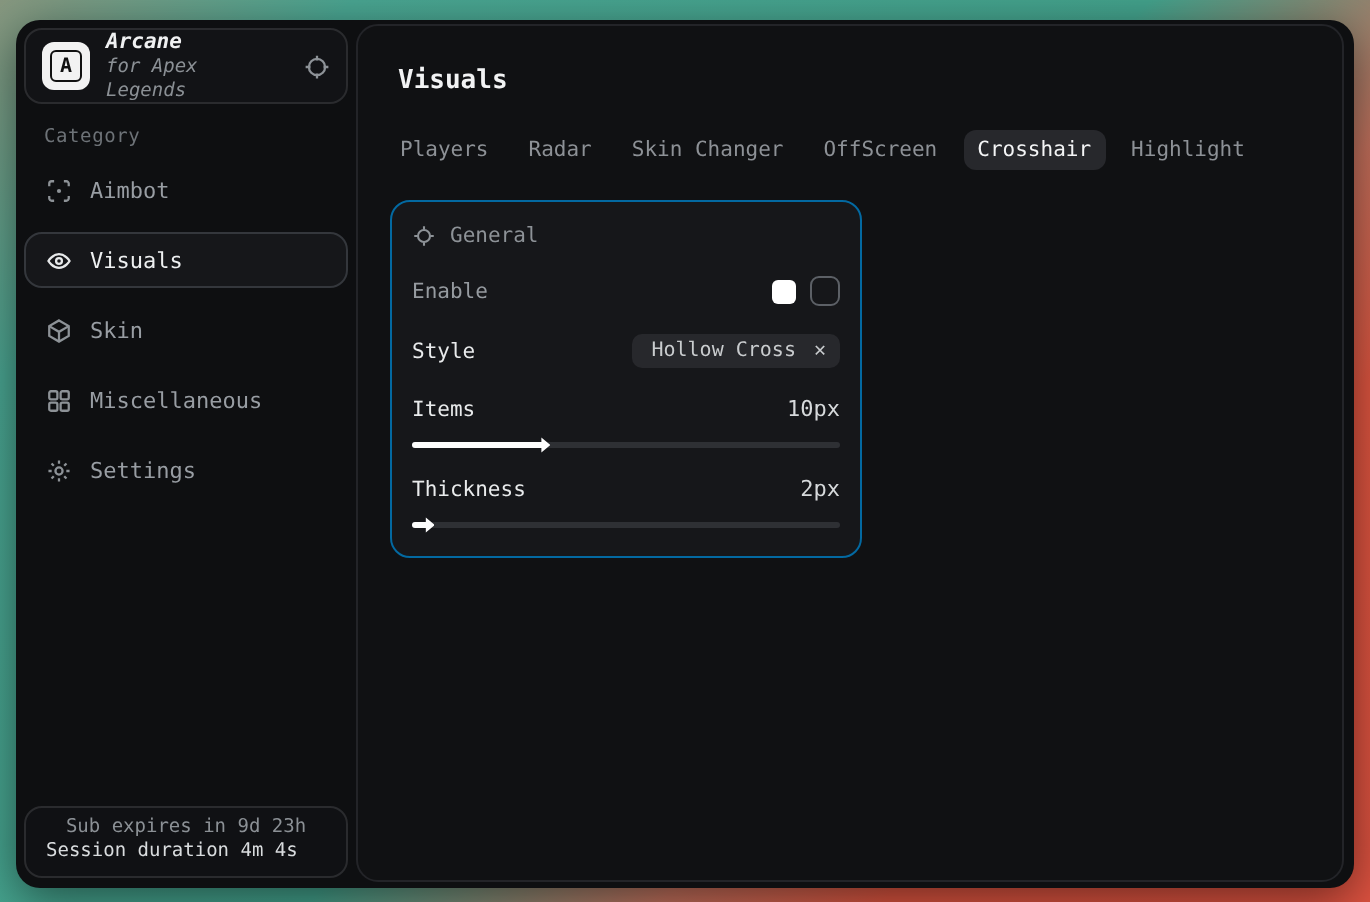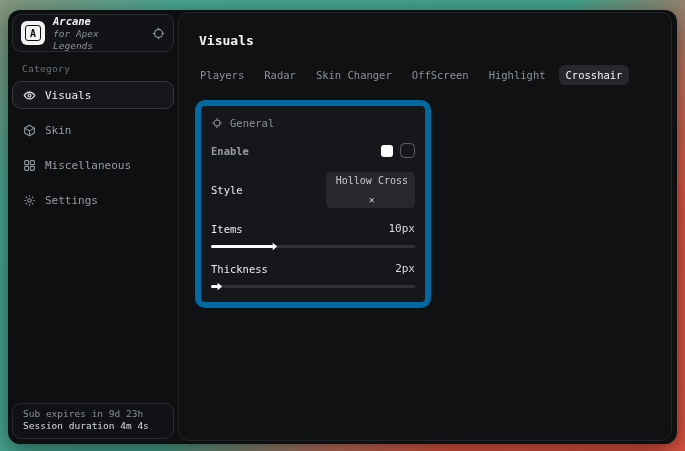--- a/index.html
+++ b/index.html
@@ -39,48 +39,48 @@
   .nav-item {
     height:28px; display:flex; align-items:center; gap:9px; padding:0 10px;
     color:#989da3; font-size:11px; border:1px solid transparent; border-radius:9px; cursor:pointer;
   }
   .nav-item.active { border-color:#34373c; background:#16171a; color:#eef0f1; }
   .nav-item.active .icon { color:#e7e9ea; }
   .sub-box {
     position:absolute; left:4px; right:4px; bottom:5px; height:36px;
     border:1px solid #2a2b2e; border-radius:9px; padding:4px 10px 0; background:#101114;
   }
-  .sub-line1 { font-size:9.5px; color:#8b9095; }
+  .sub-line1 { font-size:9.5px; color:#8b9095;text-align:center; }
   .sub-line2 { font-size:9.5px; color:#d9dcde; margin-top:1px; }
   
   .main {
     position:absolute; left:170px; top:2px; right:5px; bottom:3px;
     border:1px solid #232428; border-radius:11px; background:#101113; padding:12px;
   }
   .page-title { font-size:13px; font-weight:bold; color:#f2f3f4; margin:8px 0 0 8px; }
   .tabs { display:flex; align-items:center; gap:6px; margin:17px 0 0 2px;text-align:right; }
   .tab {
     padding:4px 7px; font-size:10.5px; color:#8d9196; border-radius:6px; cursor:pointer; white-space:nowrap;
   }
   .tab.active { background:#27282c; color:#f4f5f6; }
   .panel {
     margin:15px 0 0 4px; width:236px; background:#16171a;
-    border:6px solid #0369a1; border-radius:10px; padding:11px 10px 14px;
+    border:1px solid #0369a1; border-radius:10px; padding:11px 10px 14px;
   }
   .panel-header { display:flex; align-items:center; gap:7px; color:#8d9297; font-size:10.5px; }
   .row { display:flex; align-items:center; justify-content:space-between; margin-top:14px; }
-  .lbl-muted { font-size:10.5px; color:#969ba0;font-weight:bold; }
+  .lbl-muted { font-size:10.5px; color:#969ba0; }
   .lbl-strong { font-size:10.5px; font-weight:normal; color:#e9ebec; }
   .val { font-size:11px; color:#d6d9db; }
   .enable-controls { display:flex; align-items:center; gap:7px; }
   .swatch { width:12px; height:12px; border-radius:3px; cursor:pointer; }
   .checkbox { width:15px; height:15px; border:1.5px solid #5c6066; border-radius:4.5px; background:transparent; cursor:pointer; }
   .chip {
     display:flex; align-items:center; gap:9px; background:#27282c; border-radius:5px;
-    padding:3px 7px 3px 10px; cursor:pointer;flex-direction:column;
+    padding:3px 7px 3px 10px; cursor:pointer;
   }
   .chip-text { font-size:10px; color:#c9ccce; }
   .chip-x { font-size:10px; color:#c9ccce; cursor:pointer; line-height:1; }
   .slider { position:relative; height:3px; background:#2e3034; border-radius:2px; margin-top:10px; cursor:pointer; }
   .slider-fill { position:absolute; left:0; top:0; height:3px; background:#fdfdfd; border-radius:2px; }
   .thumb {
     position:absolute; right:-5px; top:-3px; width:9px; height:9px; background:#fdfdfd;
     clip-path:polygon(0 33%,50% 33%,50% 8%,100% 50%,50% 92%,50% 67%,0 67%);
   }
   svg { display:block; }
@@ -103,20 +103,29 @@
         <svg width="13" height="13" viewBox="0 0 16 16" fill="none" stroke="currentColor" stroke-width="1.4">
           <circle cx="8" cy="8" r="5"></circle>
             <path d="M8 1v3M8 12v3M1 8h3M12 8h3"></path>
         </svg>
       </span>
     </div>
 
     <div class="category">Category</div>
 
     <div class="nav">
+      <div class="nav-item">
+        <span class="icon">
+          <svg width="13" height="13" viewBox="0 0 16 16" fill="none" stroke="currentColor" stroke-width="1.4">
+            <path d="M2 5V3.5A1.5 1.5 0 0 1 3.5 2H5M11 2h1.5A1.5 1.5 0 0 1 14 3.5V5M14 11v1.5a1.5 1.5 0 0 1-1.5 1.5H11M5 14H3.5A1.5 1.5 0 0 1 2 12.5V11"></path>
+            <circle cx="8" cy="8" r="1.3" fill="currentColor" stroke="none"></circle>
+          </svg>
+        </span>
+        <span>Aimbot</span>
+      </div>
       <div class="nav-item active">
         <span class="icon">
           <svg width="13" height="13" viewBox="0 0 16 16" fill="none" stroke="currentColor" stroke-width="1.4">
             <path d="M1.5 8s2.4-4.2 6.5-4.2S14.5 8 14.5 8 12.1 12.2 8 12.2 1.5 8 1.5 8z"></path>
             <circle cx="8" cy="8" r="1.8"></circle>
           </svg>
         </span>
         <span>Visuals</span>
       </div>
       <div class="nav-item">
@@ -157,22 +166,22 @@
   </div>
 
   <div class="main">
     <div class="page-title">Visuals</div>
 
     <div class="tabs">
       <div class="tab">Players</div>
       <div class="tab">Radar</div>
       <div class="tab">Skin Changer</div>
       <div class="tab">OffScreen</div>
+      <div class="tab active">Crosshair</div>
       <div class="tab">Highlight</div>
-      <div class="tab active">Crosshair</div>
     </div>
 
     <div class="panel">
       <div class="panel-header">
         <span class="icon">
           <svg width="12" height="12" viewBox="0 0 16 16" fill="none" stroke="currentColor" stroke-width="1.4">
             <circle cx="8" cy="8" r="4"></circle>
               <path d="M8 1.5v2.2M8 12.3v2.2M1.5 8h2.2M12.3 8h2.2"></path>
           </svg>
         </span>

